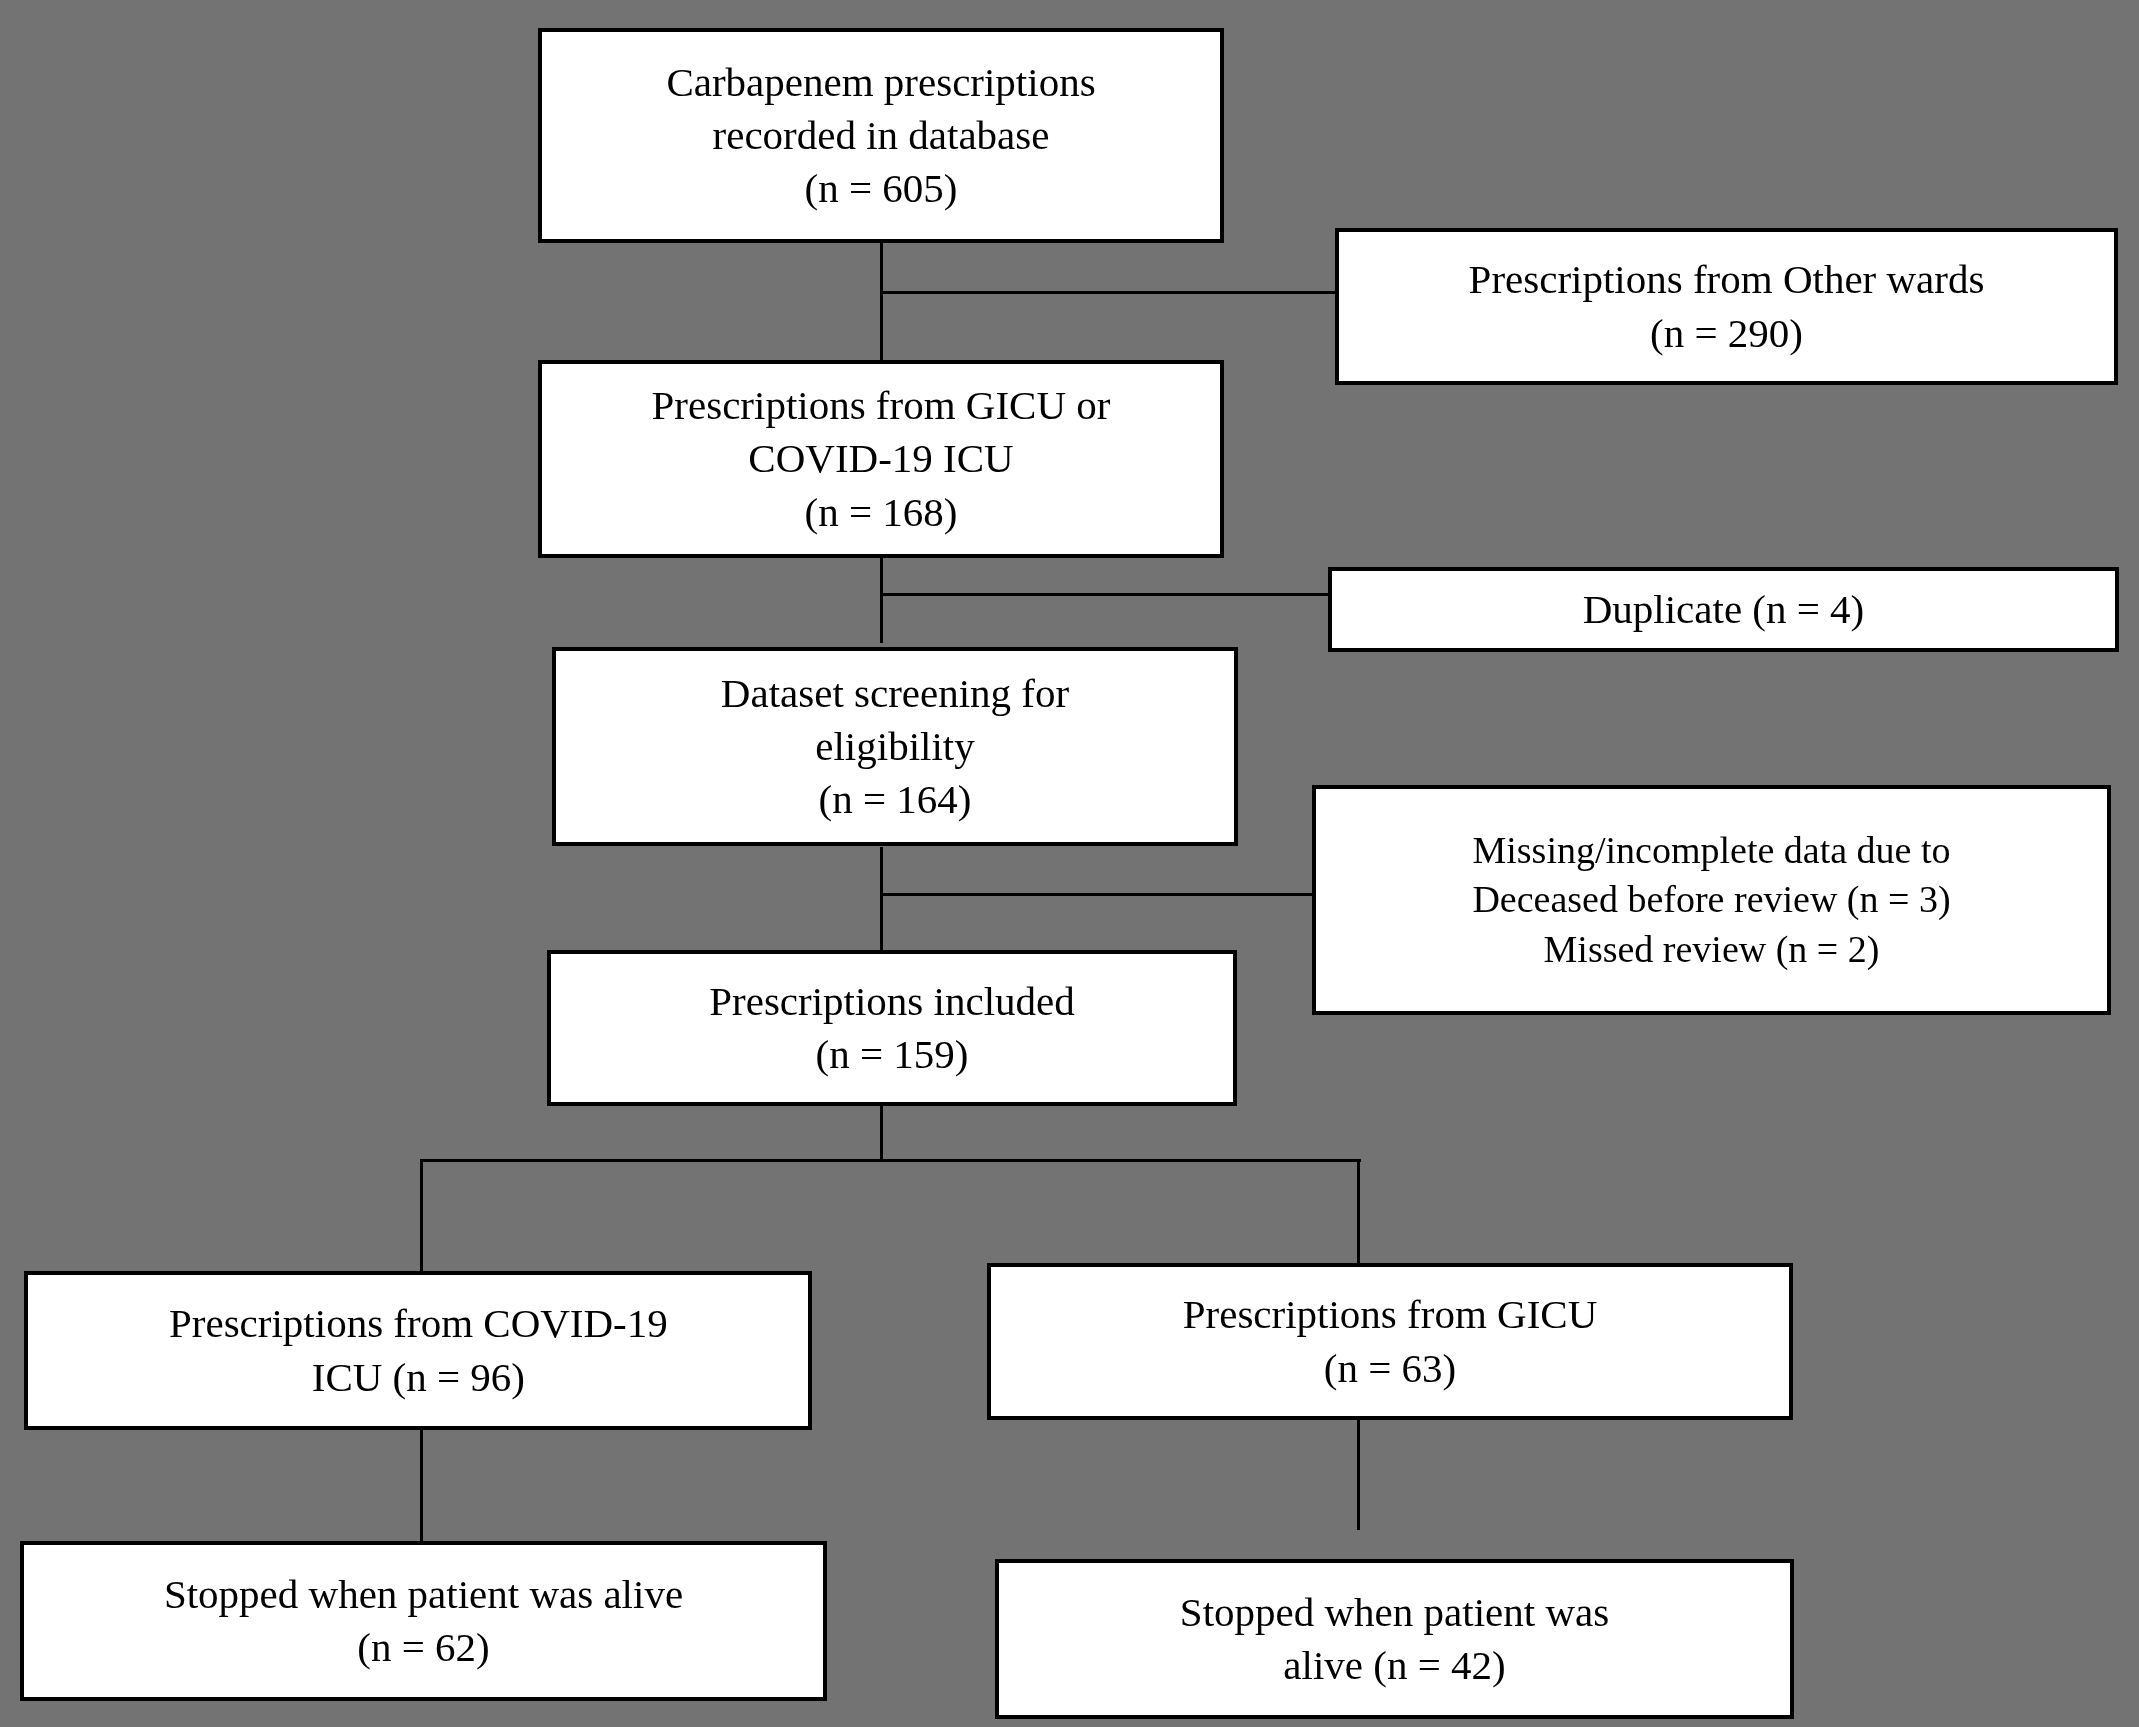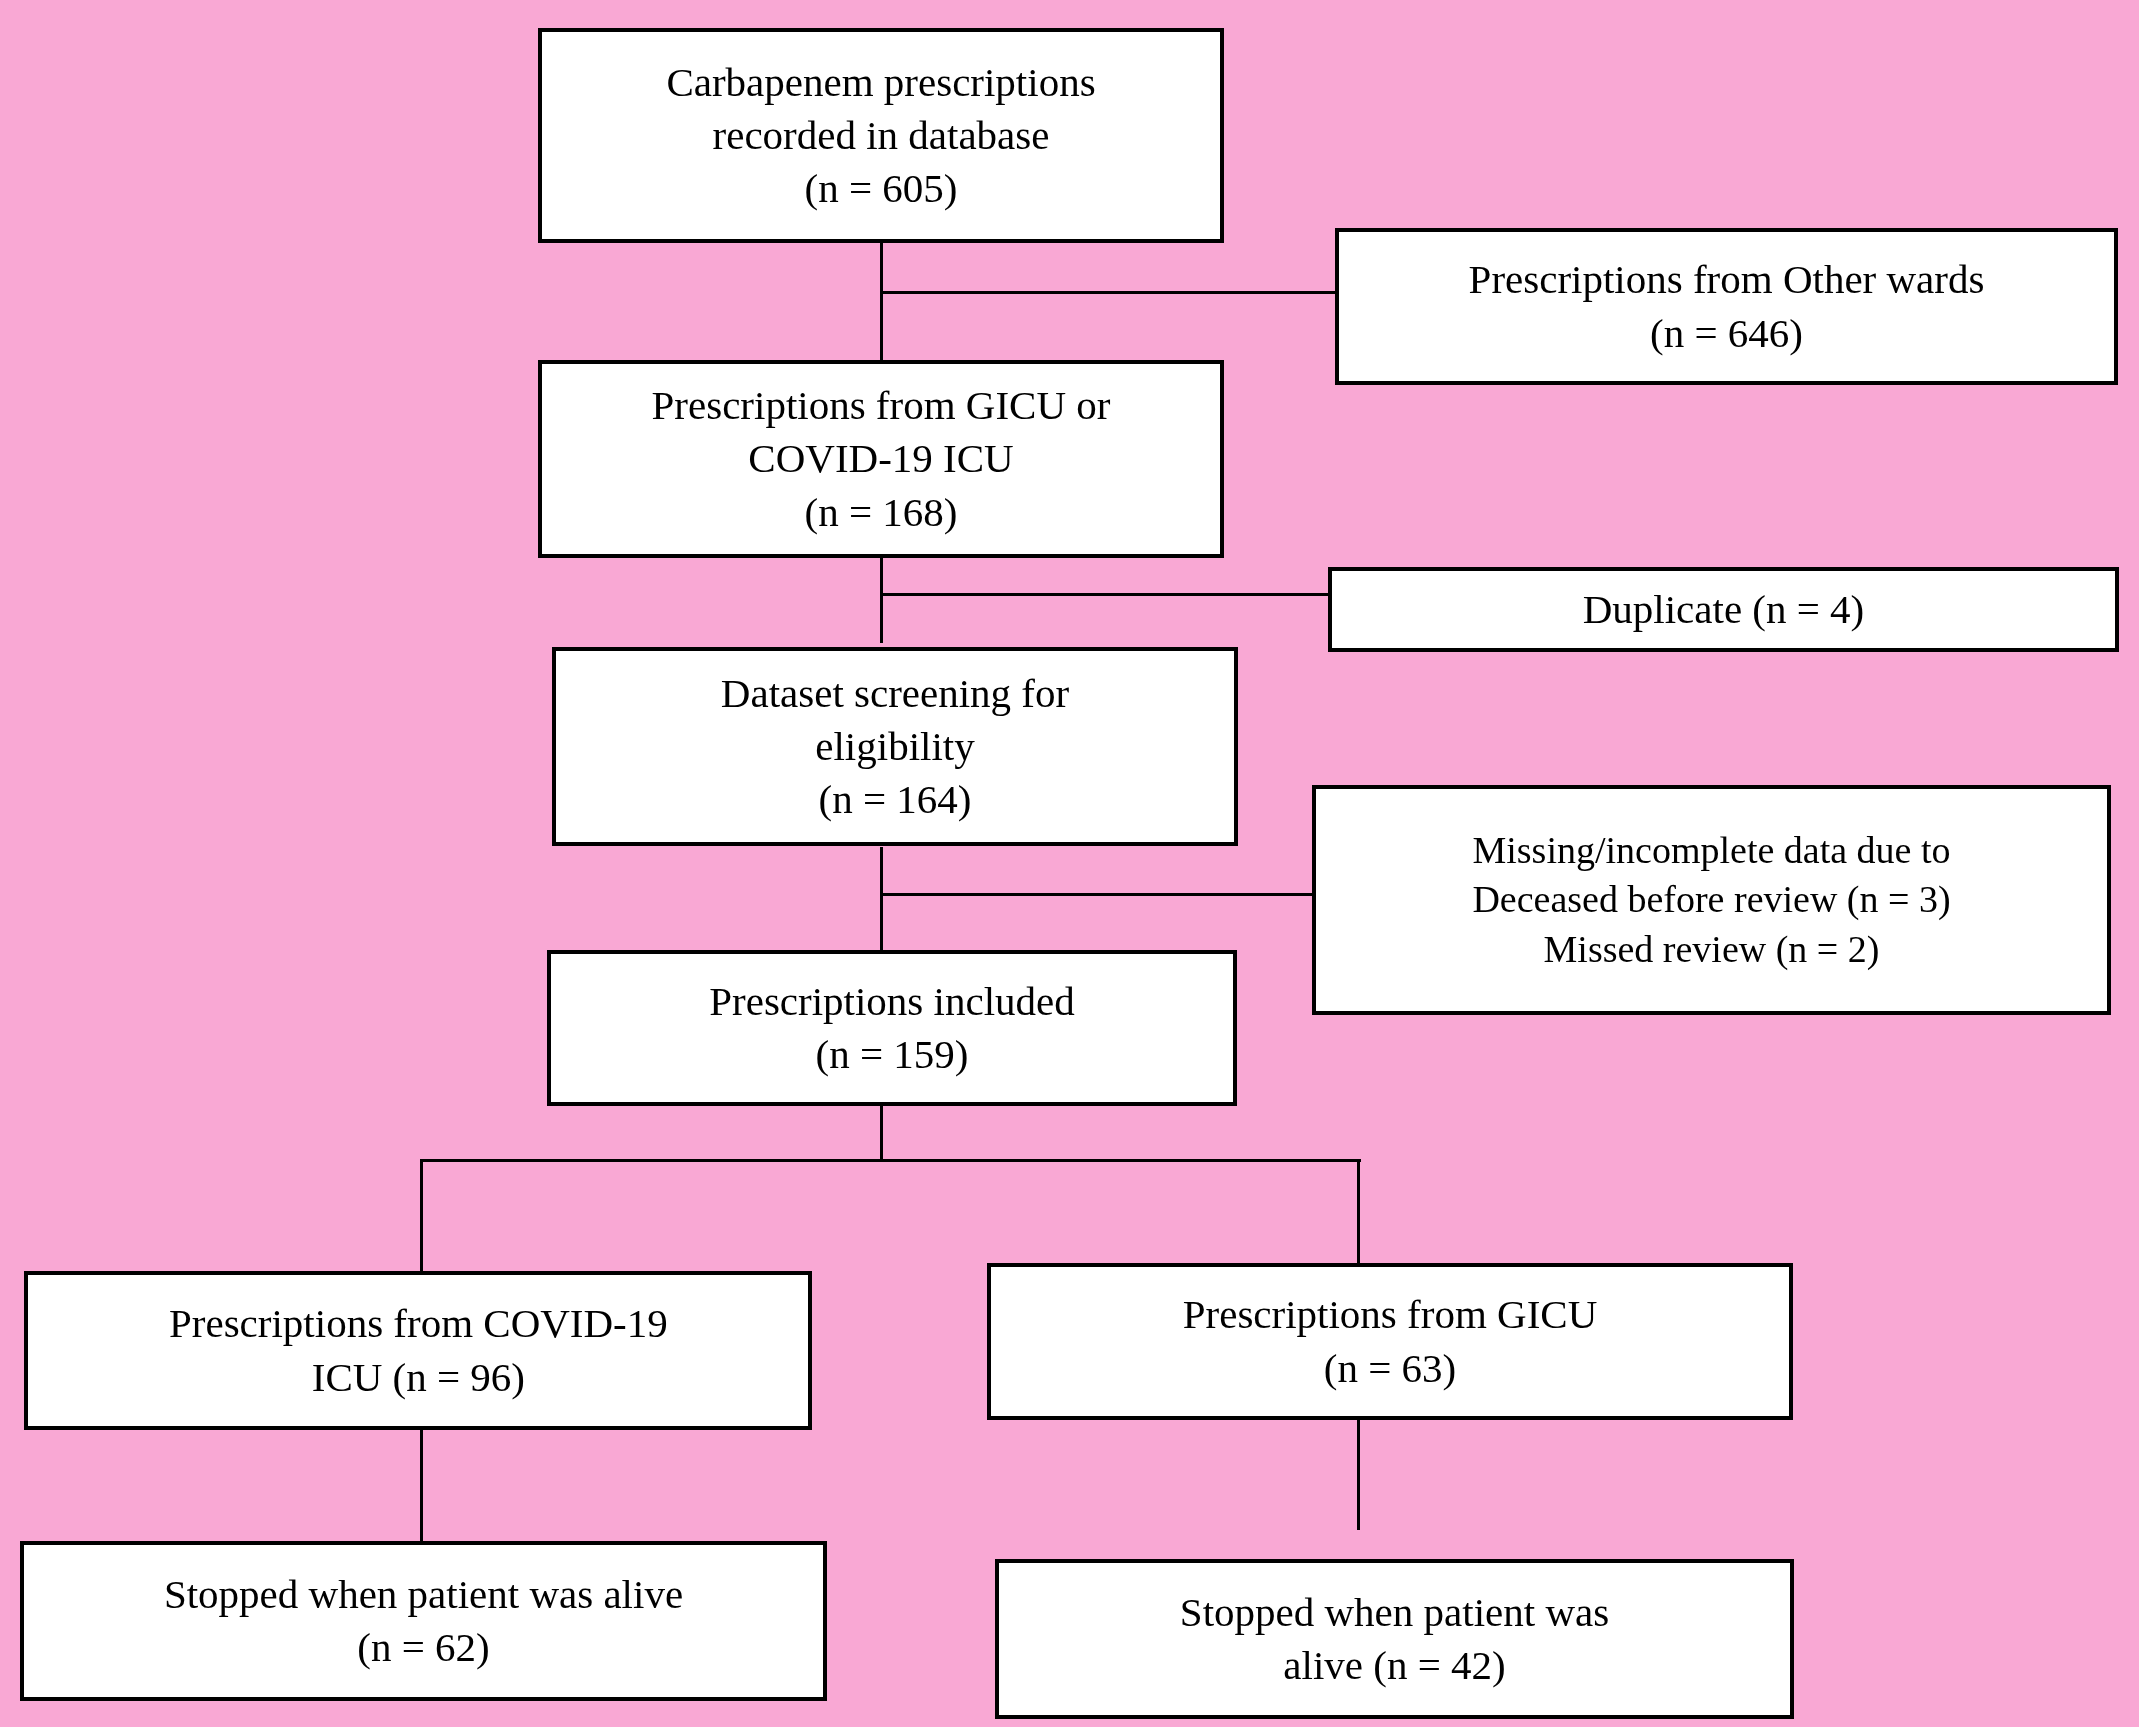--- a/index.html
+++ b/index.html
@@ -5,21 +5,21 @@
 <style>
   html, body {
     margin: 0;
     padding: 0;
     background: #ffffff;
   }
   #canvas {
     position: relative;
     width: 2140px;
     height: 1728px;
-    background: #f9a8d4;
+    background: #737373;
     font-family: "Liberation Serif", "DejaVu Serif", serif;
     overflow: hidden;
   }
   .node {
     position: absolute;
     box-sizing: border-box;
     border: 4.6px solid #000000;
     background: #ffffff;
     display: flex;
     align-items: center;
@@ -65,21 +65,21 @@
   <div class="edge v" style="left:1357px; top:1419px; height:111px;"></div>
 
   <div class="node" style="left:538px; top:28px; width:686px; height:215px;">
     <span class="txt">Carbapenem prescriptions
 recorded in database
 (n = 605)</span>
   </div>
 
   <div class="node" style="left:1335px; top:228px; width:783px; height:157px;">
     <span class="txt">Prescriptions from Other wards
-(n = 646)</span>
+(n = 290)</span>
   </div>
 
   <div class="node" style="left:538px; top:360px; width:686px; height:198px;">
     <span class="txt">Prescriptions from GICU or
 COVID-19 ICU
 (n = 168)</span>
   </div>
 
   <div class="node" style="left:1328px; top:567px; width:791px; height:85px;">
     <span class="txt">Duplicate (n = 4)</span>

